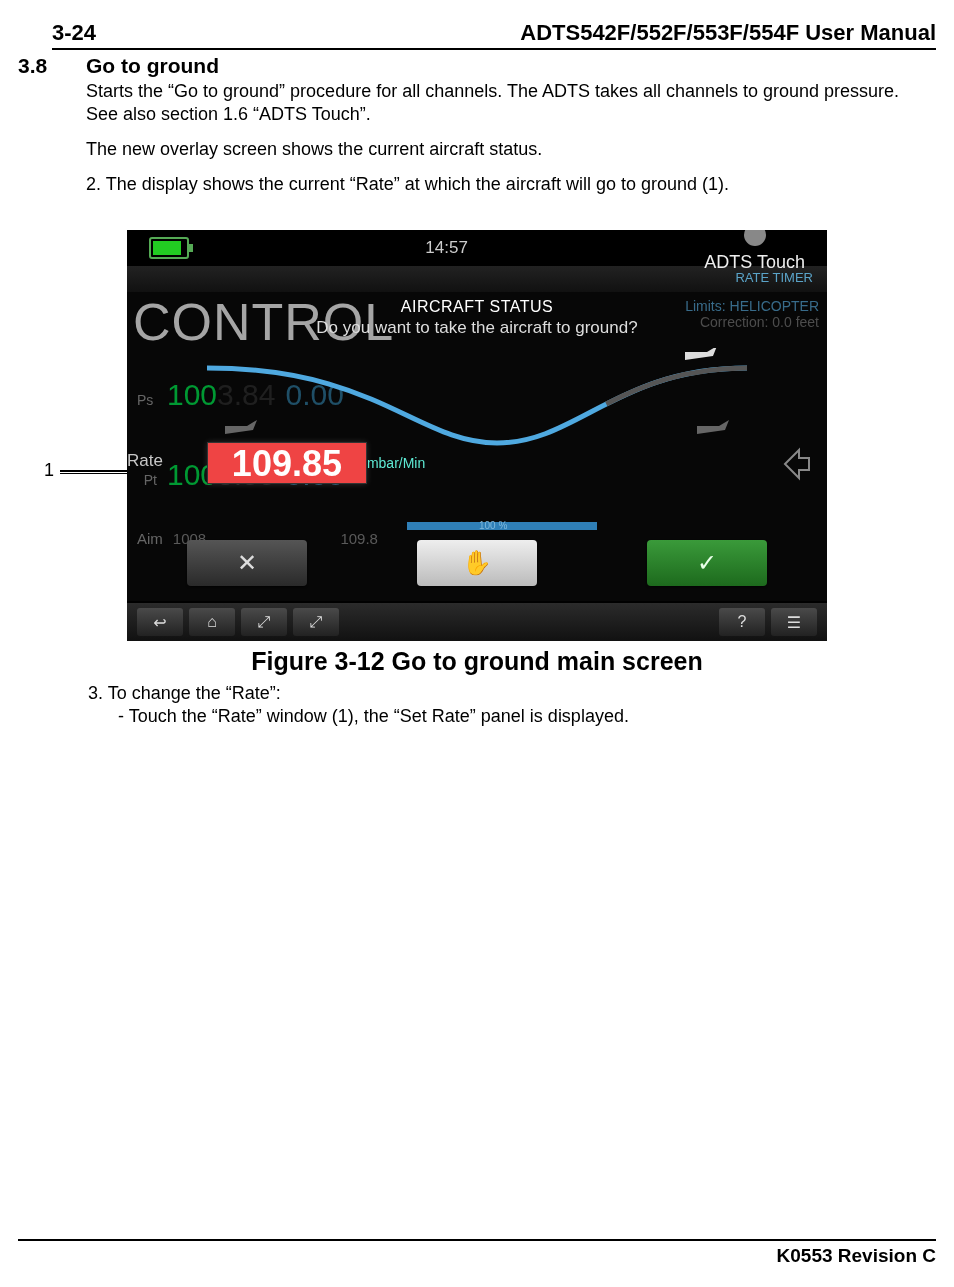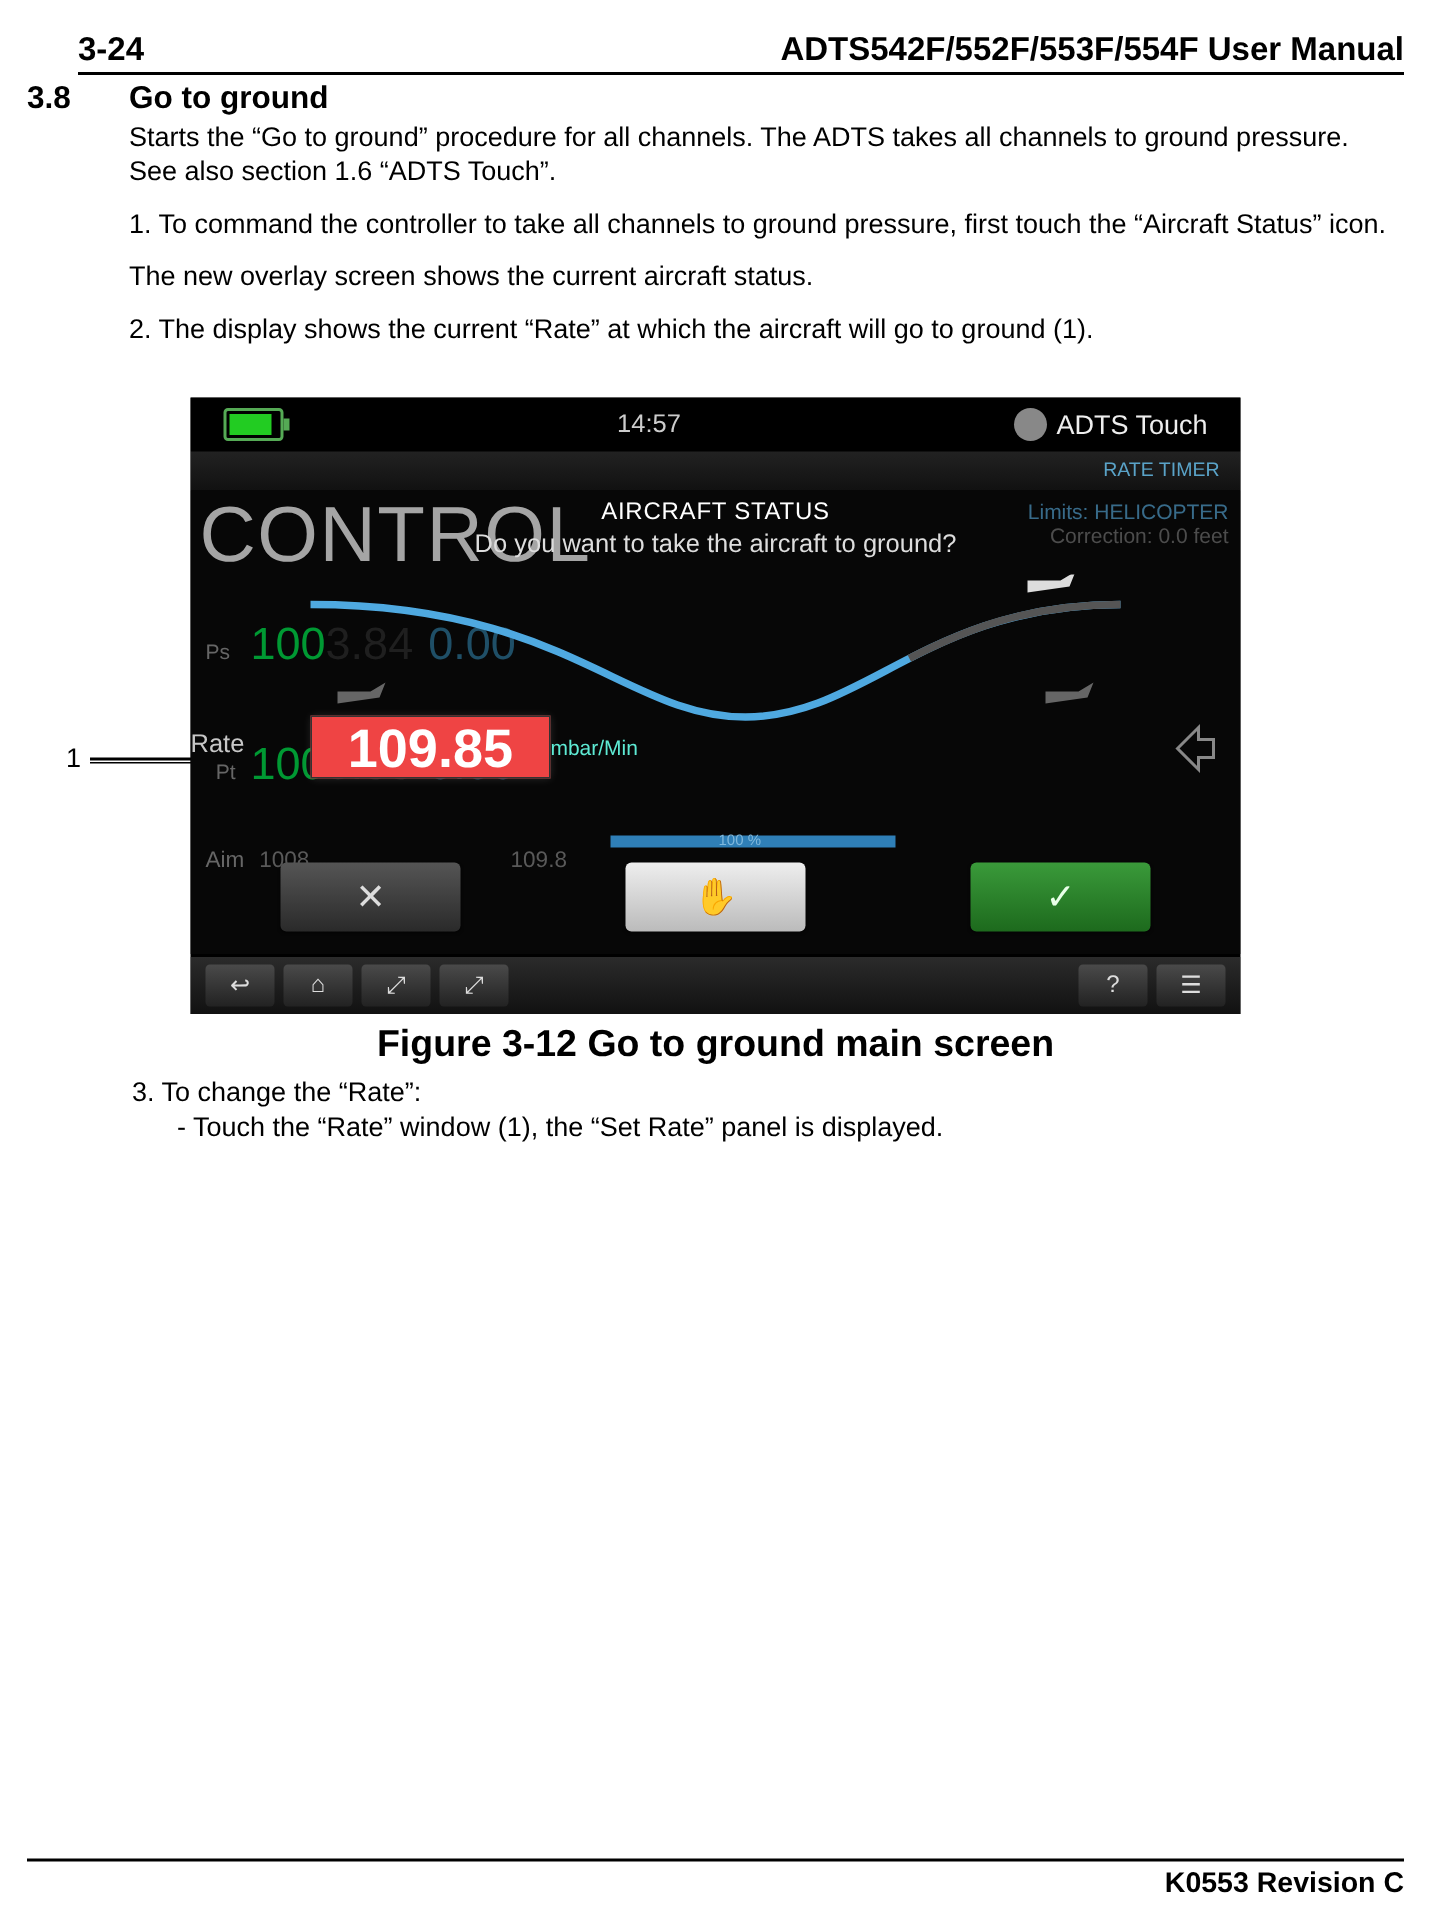--- a/index.html
+++ b/index.html
@@ -82,21 +82,21 @@
     border: 2px solid #5a5;
     border-radius: 3px;
     position: relative;
   }
   .battery::after {
     content:"";
     position:absolute; right:-6px; top:5px;
     width:4px; height:8px; background:#5a5;
   }
   .battery-fill { width: 28px; height: 14px; background: #2c2; margin:2px; }
-  .dev-brand { display:flex; align-items:center; gap:6px; color:#eee; font-size:18px; }
+  .dev-brand { display:flex; align-items:center; gap:6px; color:#eee; font-size:18px;flex-direction:column; }
   .ge-icon {
     width:22px; height:22px; border-radius:50%;
     background:#888; display:inline-block;
   }
   .dev-sub {
     height: 26px;
     background: linear-gradient(#222,#111);
     color:#5aa3c8;
     font-size: 13px;
     text-align: right;
@@ -220,21 +220,20 @@
 <div class="page-header">
   <div class="page-num">3-24</div>
   <div class="page-title">ADTS542F/552F/553F/554F User Manual</div>
 </div>
 
 <div class="section-row">
   <div class="section-num">3.8</div>
   <div class="section-body">
     <div class="section-title">Go to ground</div>
     <p class="body-text">Starts the “Go to ground” procedure for all channels. The ADTS takes all channels to ground pressure. See also section 1.6 “ADTS Touch”.</p>
-    <p class="body-text">1. To command the controller to take all channels to ground pressure, first touch the “Aircraft Status” icon.</p>
     <p class="body-text">The new overlay screen shows the current aircraft status.</p>
     <p class="body-text">2. The display shows the current “Rate” at which the aircraft will go to ground (1).</p>
   </div>
 </div>
 
 <div class="figure-wrap">
   <div class="callout">
     <span>1</span>
     <span class="callout-line"></span>
   </div>

